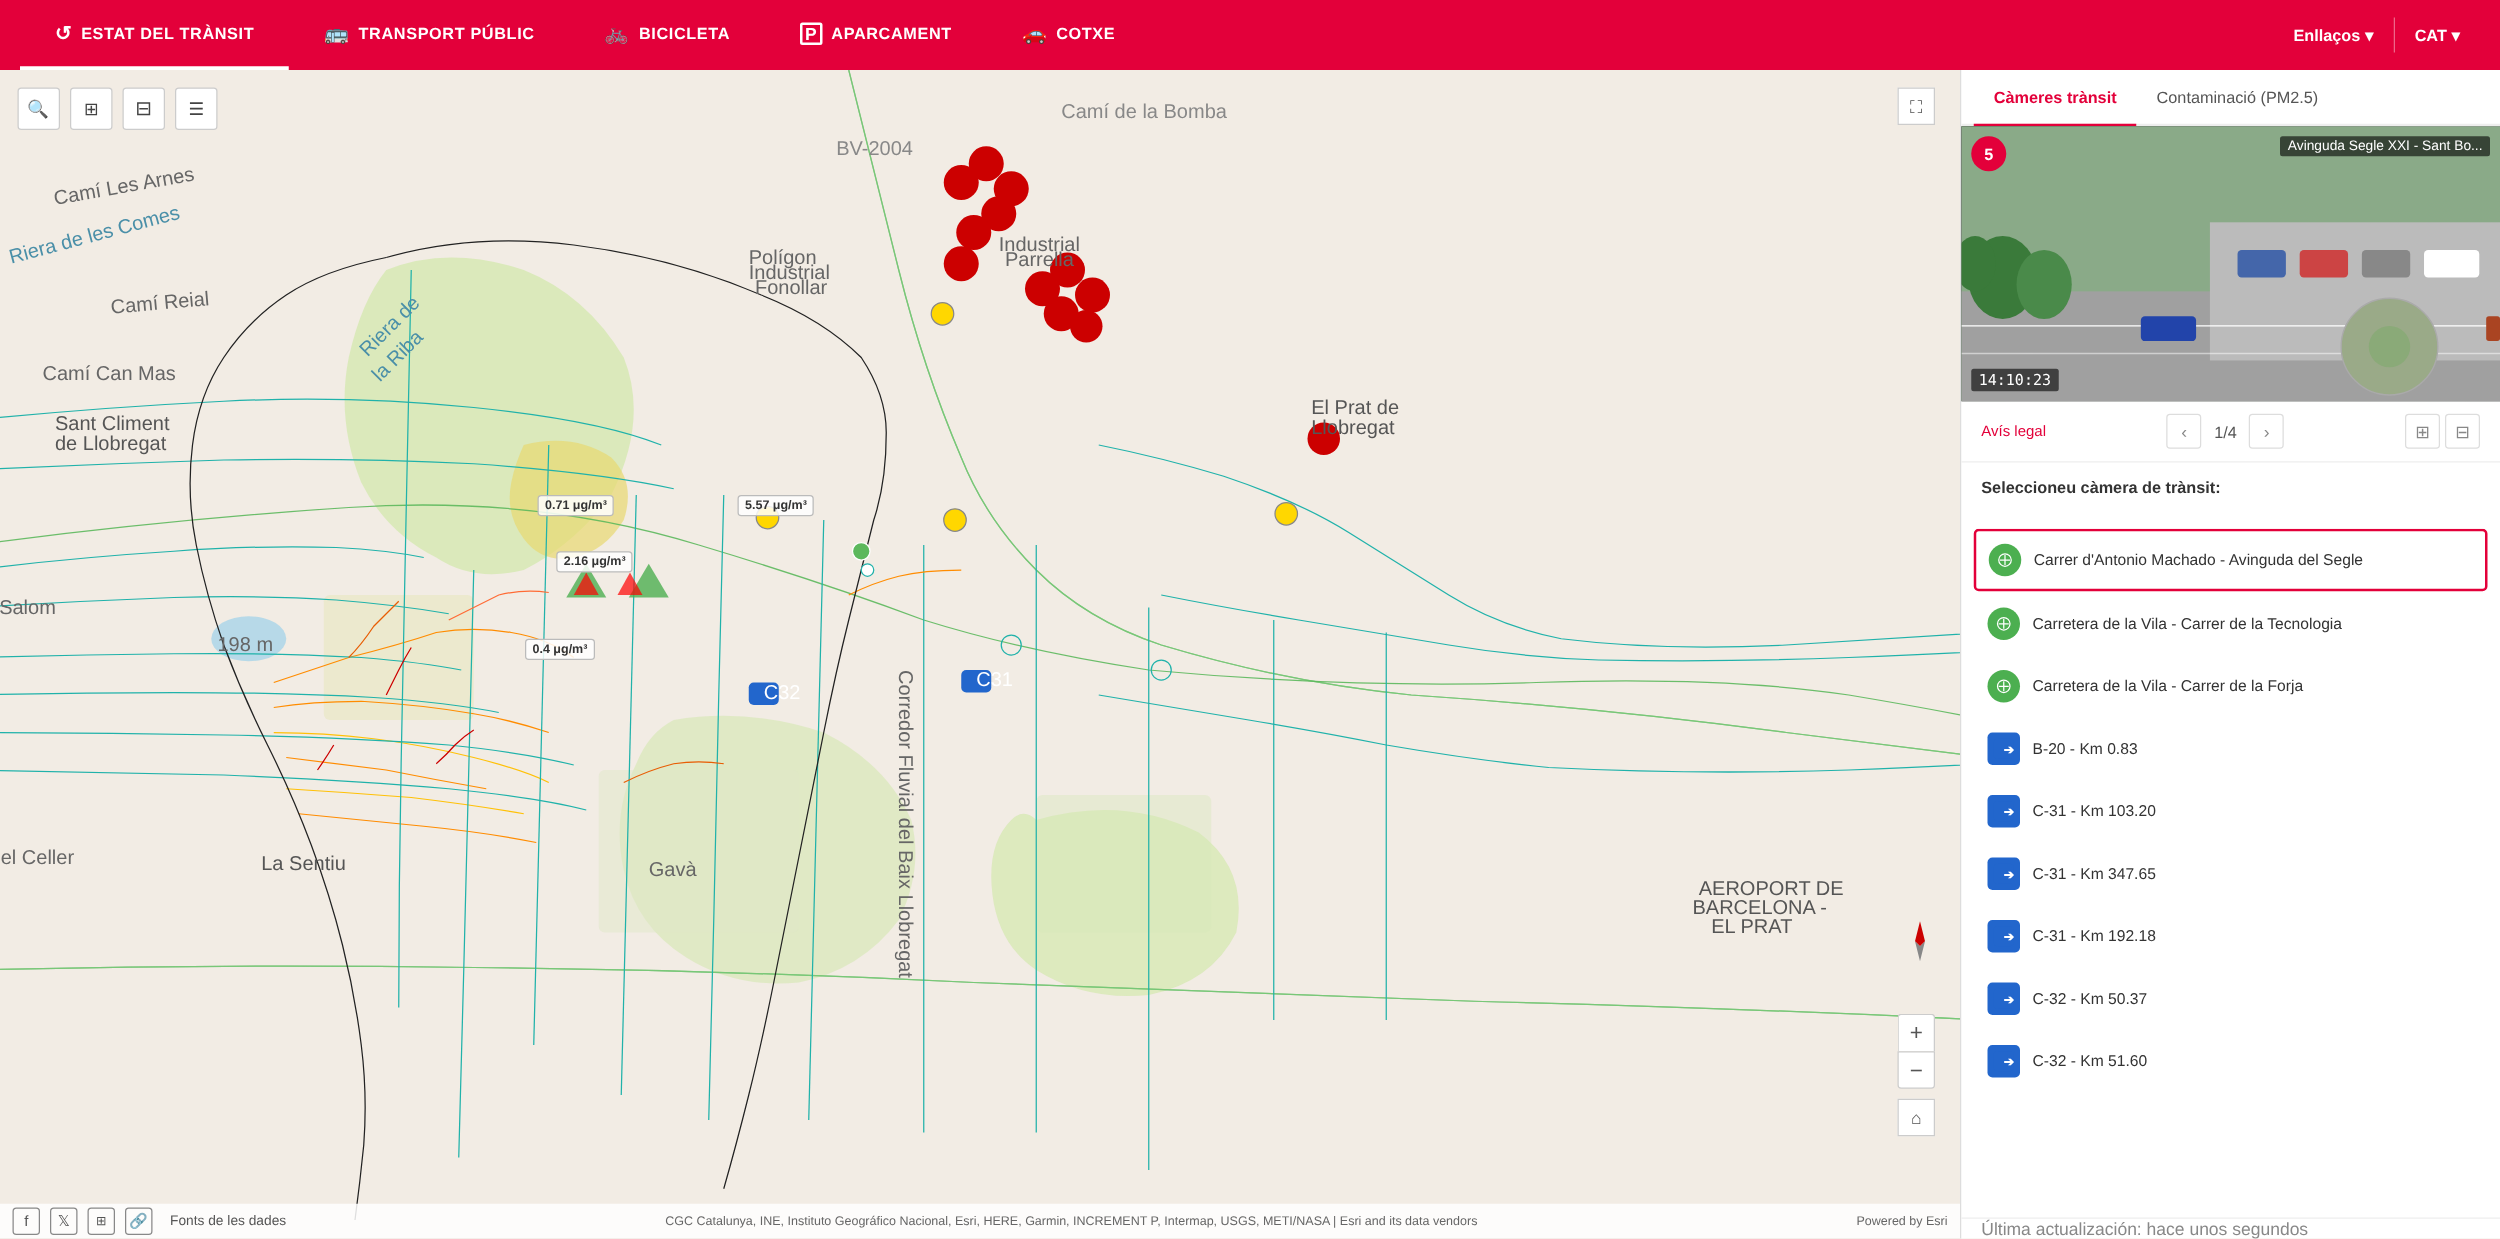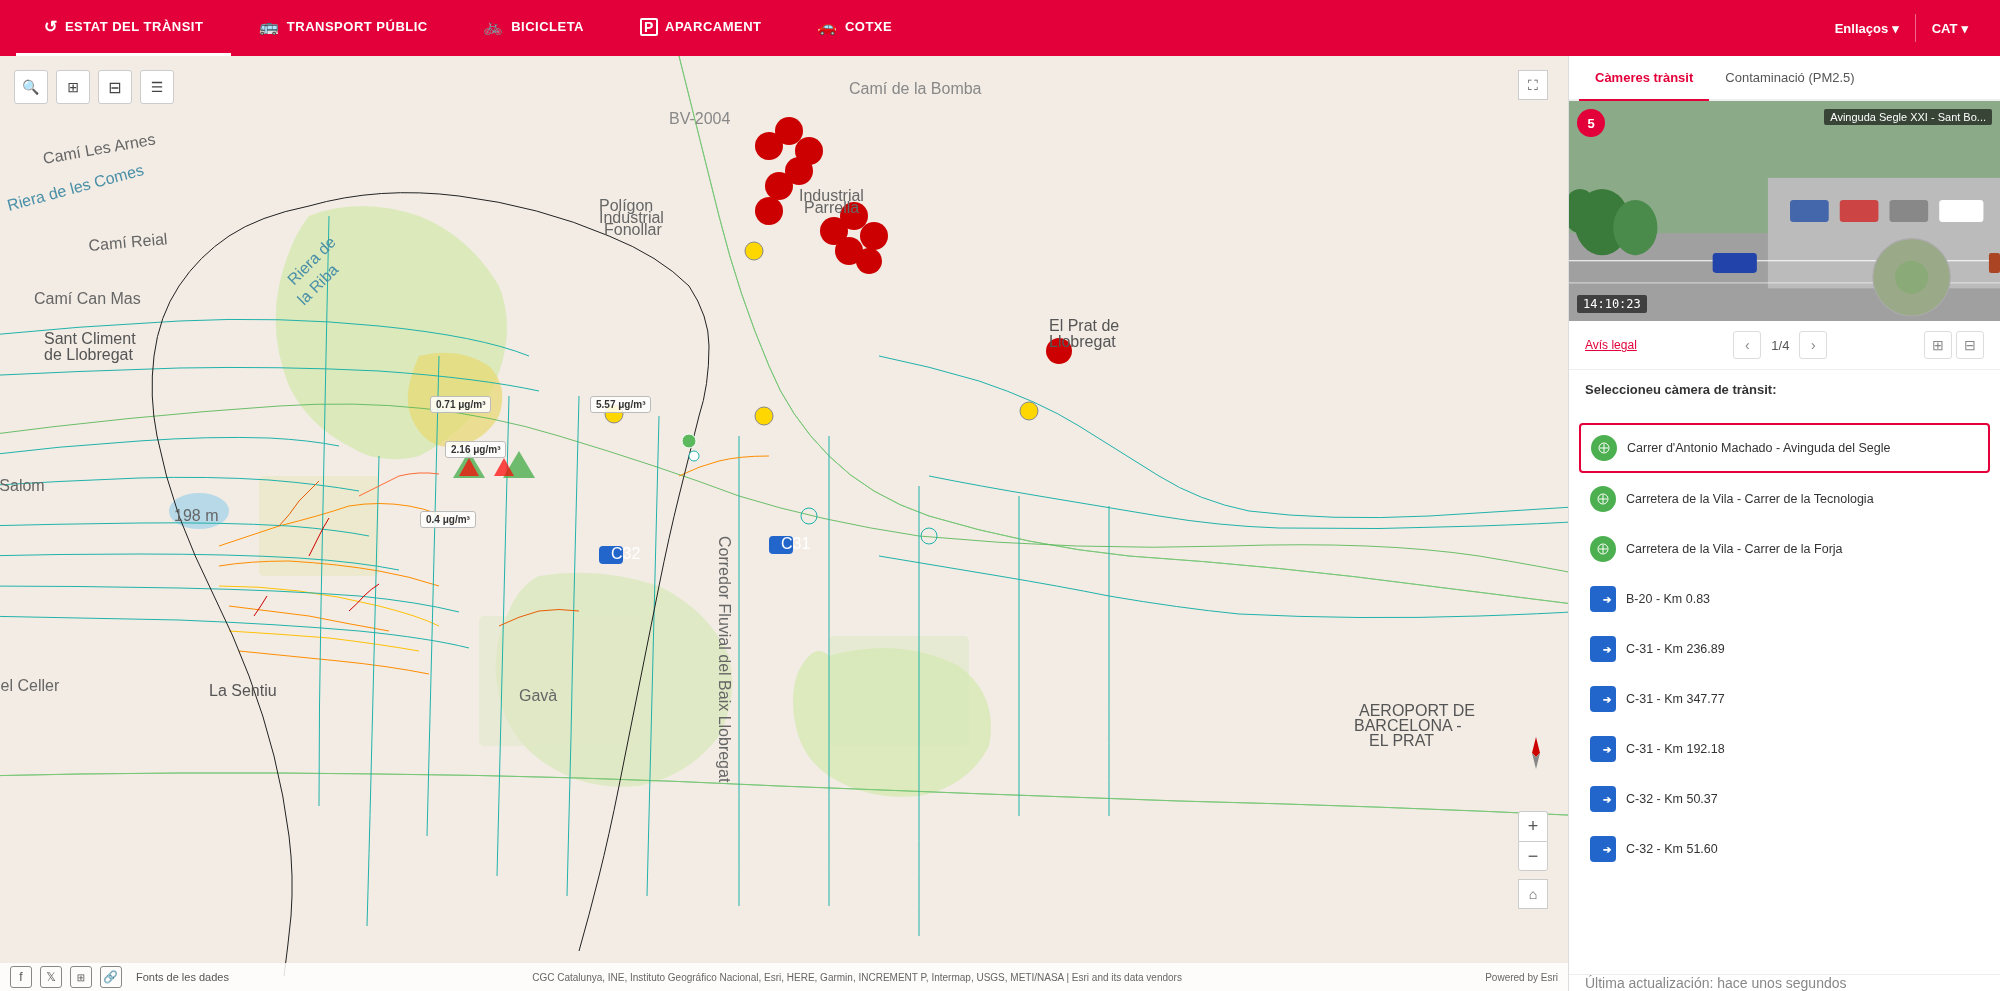--- a/index.html
+++ b/index.html
@@ -289,21 +289,20 @@
       display: flex;
       align-items: center;
       justify-content: space-between;
       padding: 10px 16px;
       border-bottom: 1px solid #eee;
       flex-shrink: 0;
     }
     .legal-link {
       color: #e3003a;
       font-size: 12px;
-      text-decoration: underline;
       cursor: pointer;
     }
     .page-nav {
       display: flex;
       align-items: center;
       gap: 10px;
     }
     .page-nav-btn {
       width: 28px;
       height: 28px;
@@ -778,30 +777,30 @@
       </div>
           <span class="camera-name">B-20 - Km 0.83</span>
         </div>
         <div class="camera-item">
           <div class="cam-icon-highway">
         <svg width="18" height="18" viewBox="0 0 18 18">
               <rect x="1" y="1" width="16" height="16" rx="3" fill="#2266cc"></rect>
               <text x="9" y="13" fontsize="8" fill="white" textanchor="middle" fontweight="bold">➔</text>
             </svg>
       </div>
-          <span class="camera-name">C-31 - Km 236.89</span>
+          <span class="camera-name">C-31 - Km 103.20</span>
         </div>
         <div class="camera-item">
           <div class="cam-icon-highway">
         <svg width="18" height="18" viewBox="0 0 18 18">
               <rect x="1" y="1" width="16" height="16" rx="3" fill="#2266cc"></rect>
               <text x="9" y="13" fontsize="8" fill="white" textanchor="middle" fontweight="bold">➔</text>
             </svg>
       </div>
-          <span class="camera-name">C-31 - Km 347.77</span>
+          <span class="camera-name">C-31 - Km 347.65</span>
         </div>
         <div class="camera-item">
           <div class="cam-icon-highway">
         <svg width="18" height="18" viewBox="0 0 18 18">
               <rect x="1" y="1" width="16" height="16" rx="3" fill="#2266cc"></rect>
               <text x="9" y="13" fontsize="8" fill="white" textanchor="middle" fontweight="bold">➔</text>
             </svg>
       </div>
           <span class="camera-name">C-31 - Km 192.18</span>
         </div>

